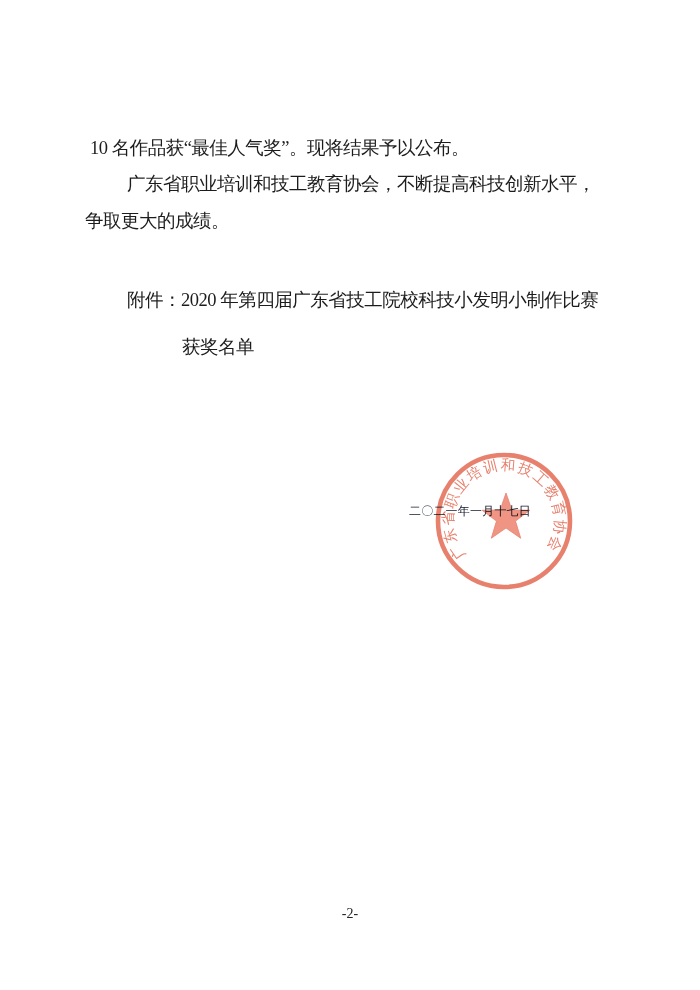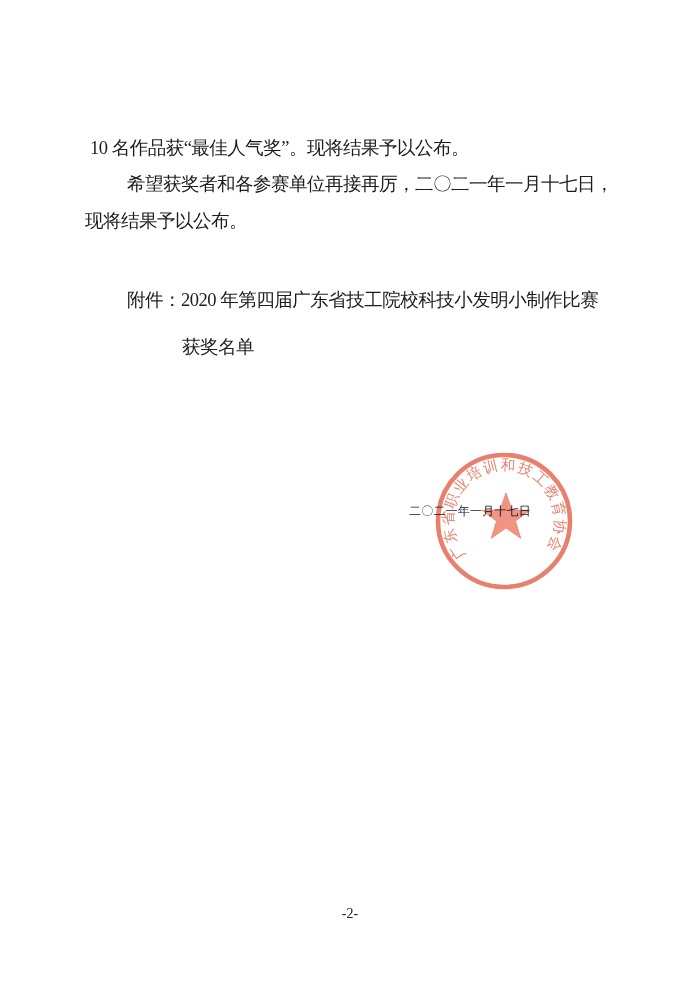--- a/index.html
+++ b/index.html
@@ -57,22 +57,22 @@
     font-size: 14px;
     color: #222222;
   }
 </style>
 </head>
 <body>
 
 <div class="page">
 
   <div class="txt line1">10 名作品获“最佳人气奖”。现将结果予以公布。</div>
-  <div class="txt line2">希望获奖者和各参赛单位再接再厉，二〇二一年一月十七日，</div>
-  <div class="txt line3">现将结果予以公布。</div>
+  <div class="txt line2">广东省职业培训和技工教育协会，不断提高科技创新水平，</div>
+  <div class="txt line3">争取更大的成绩。</div>
 
   <div class="txt attach1">附件：2020 年第四届广东省技工院校科技小发明小制作比赛</div>
   <div class="txt attach2">获奖名单</div>
 
   <div class="date">二〇二一年一月十七日</div>
 
   <div class="seal-wrap">
     <svg width="160" height="160" viewBox="-80 -80 160 160">
       <defs>
         <path id="sealTextArc" d="M -37.9 34.1 A 51 51 0 1 1 37.9 34.1" fill="none"></path>

